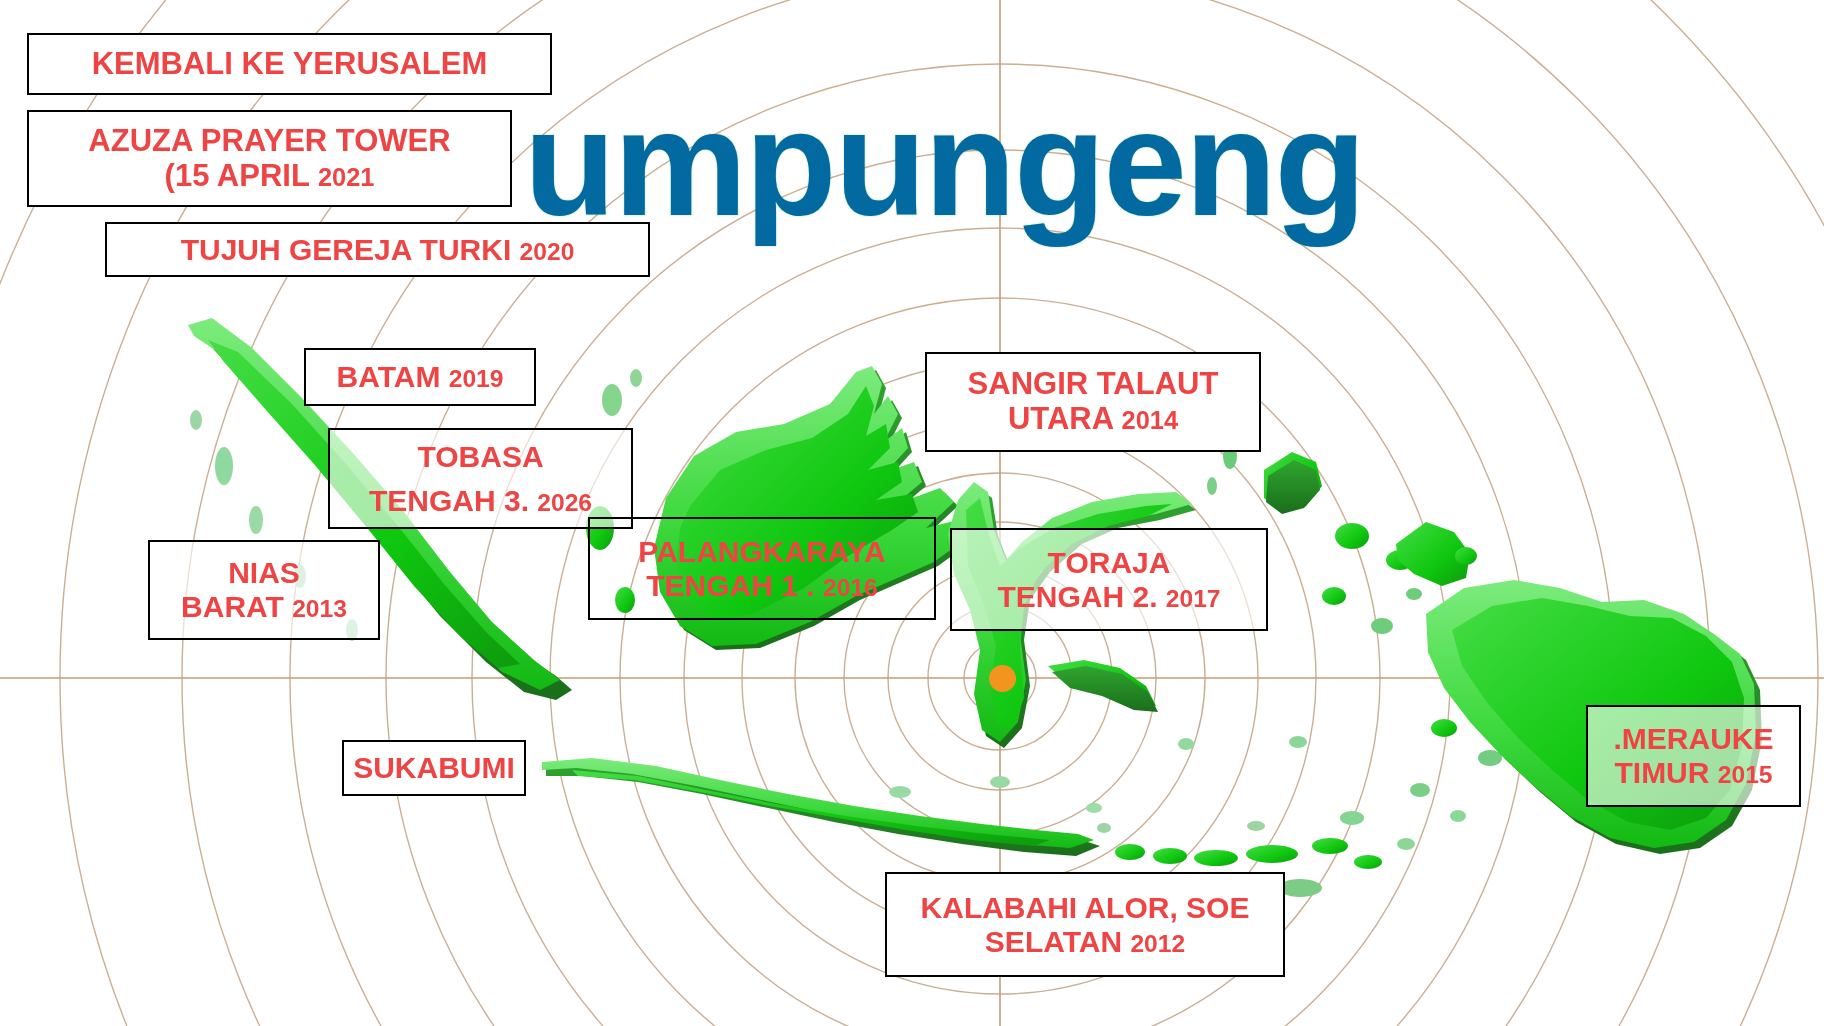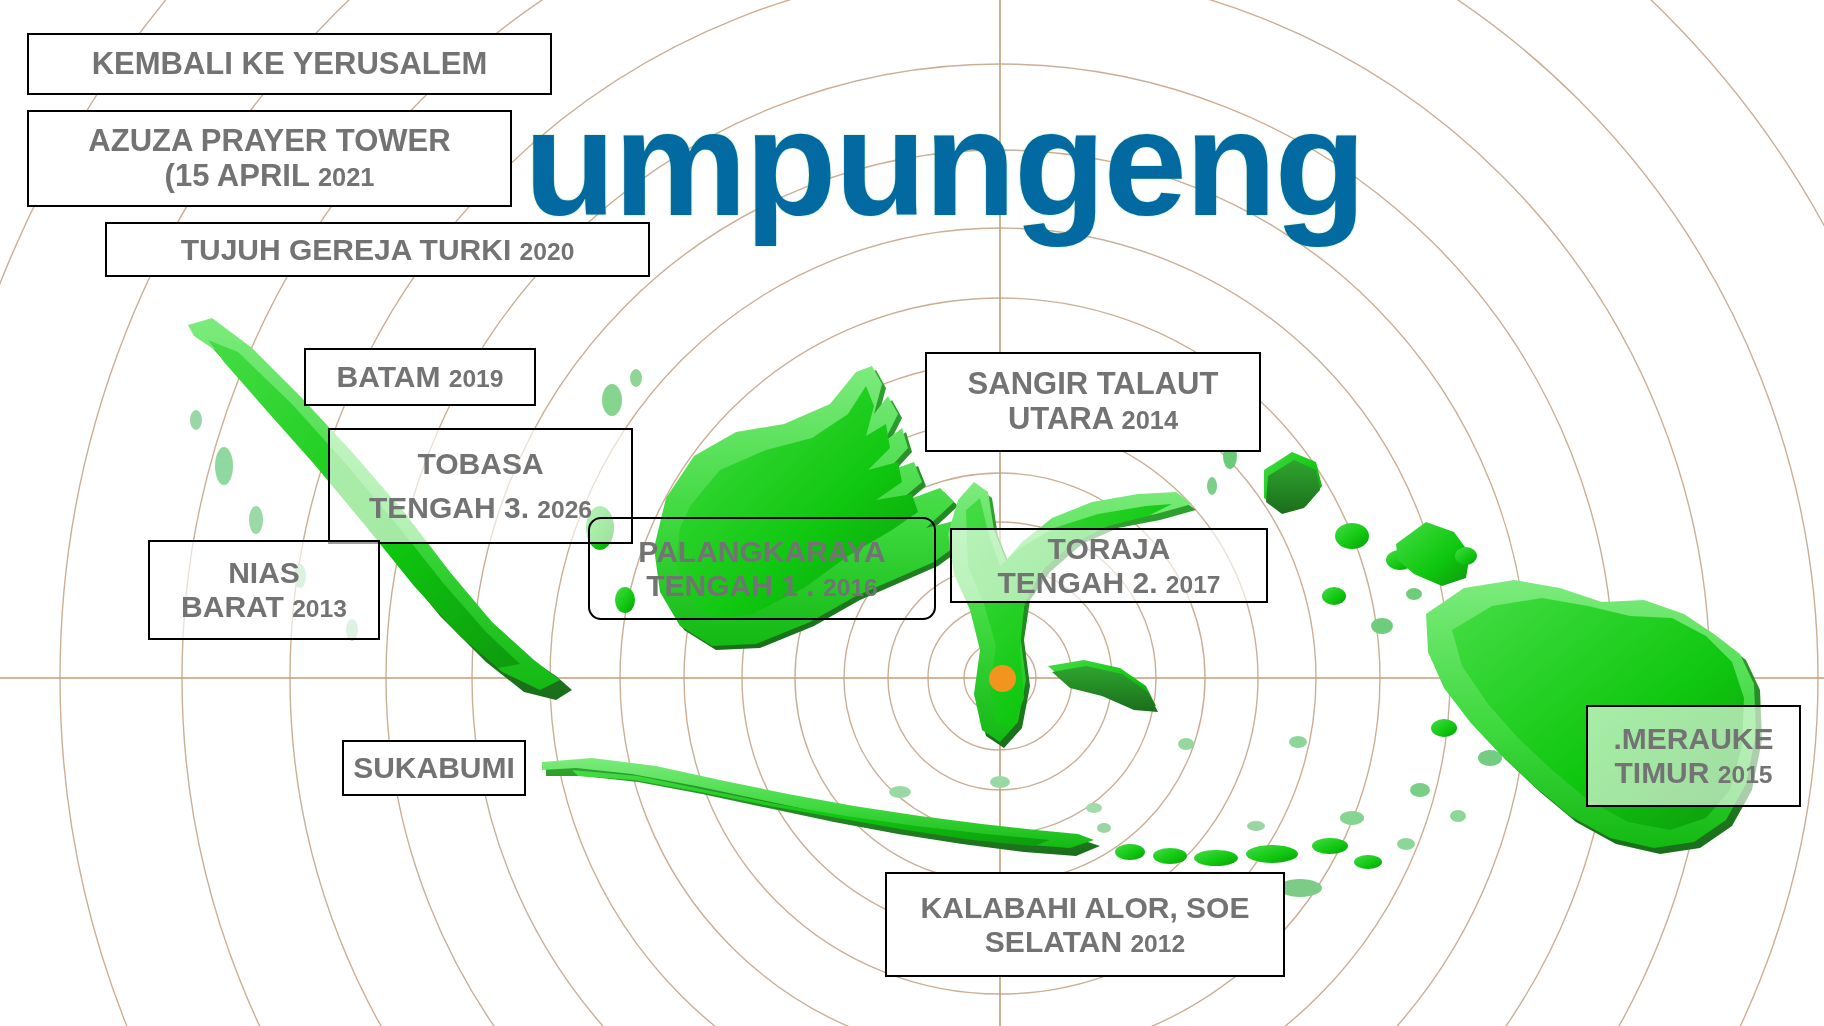--- a/index.html
+++ b/index.html
@@ -27,21 +27,21 @@
     color:#1a1a1a;
     font-family:"Liberation Serif",serif;
     white-space:nowrap;
     line-height:1;
   }
 
   
   .lbl{
     position:absolute;
     border:2px solid #000;
-    color:#737373;
+    color:#ef4444;
     font-weight:bold;
     text-align:center;
     display:flex;
     flex-direction:column;
     justify-content:center;
     line-height:1.12;
     box-sizing:border-box;
     white-space:nowrap;
   }
   .lbl.opaque{background:#ffffff;}
@@ -226,37 +226,37 @@
       <div class="lbl opaque" style="left: 27px; top: 110px; width: 485px; height: 97px; font-size: 31px;">
         <span class="l1">AZUZA PRAYER TOWER</span>
         <span class="l2">(15 APRIL <span class="yr">2021</span></span>
       </div>
       <div class="lbl opaque" style="left: 105px; top: 222px; width: 545px; height: 55px; font-size: 30px;">
         <span class="l1">TUJUH GEREJA TURKI <span class="yr">2020</span></span>
       </div>
       <div class="lbl opaque" style="left: 304px; top: 348px; width: 232px; height: 58px; font-size: 30px;">
         <span class="l1">BATAM <span class="yr">2019</span></span>
       </div>
-      <div class="lbl translucent" style="left: 328px; top: 428px; width: 305px; height: 116px; font-size: 30px; gap: 10px;">
+      <div class="lbl translucent" style="left: 328px; top: 428px; width: 305px; height: 101px; font-size: 30px; gap: 10px;">
         <span class="l1">TOBASA</span>
         <span class="l2">TENGAH 3. <span class="yr">2026</span></span>
       </div>
       <div class="lbl translucent" style="left: 148px; top: 540px; width: 232px; height: 100px; font-size: 30px;">
         <span class="l1">NIAS</span>
         <span class="l2">BARAT <span class="yr">2013</span></span>
       </div>
-      <div class="lbl clear" style="left: 588px; top: 517px; width: 348px; height: 103px; font-size: 30px; border-radius: 13px;">
+      <div class="lbl clear" style="left: 588px; top: 517px; width: 348px; height: 103px; font-size: 30px;">
         <span class="l1">PALANGKARAYA</span>
         <span class="l2">TENGAH 1 . <span class="yr">2016</span></span>
       </div>
       <div class="lbl opaque" style="left: 925px; top: 352px; width: 336px; height: 100px; font-size: 31px;">
         <span class="l1">SANGIR TALAUT</span>
         <span class="l2">UTARA <span class="yr">2014</span></span>
       </div>
-      <div class="lbl translucent" style="left: 950px; top: 528px; width: 318px; height: 75px; font-size: 30px;">
+      <div class="lbl translucent" style="left: 950px; top: 528px; width: 318px; height: 103px; font-size: 30px;">
         <span class="l1">TORAJA</span>
         <span class="l2">TENGAH 2. <span class="yr">2017</span></span>
       </div>
       <div class="lbl opaque" style="left: 342px; top: 740px; width: 184px; height: 56px; font-size: 30px;">
         <span class="l1">SUKABUMI</span>
       </div>
       <div class="lbl translucent" style="left: 1586px; top: 705px; width: 215px; height: 102px; font-size: 30px;">
         <span class="l1">.MERAUKE</span>
         <span class="l2">TIMUR <span class="yr">2015</span></span>
       </div>

